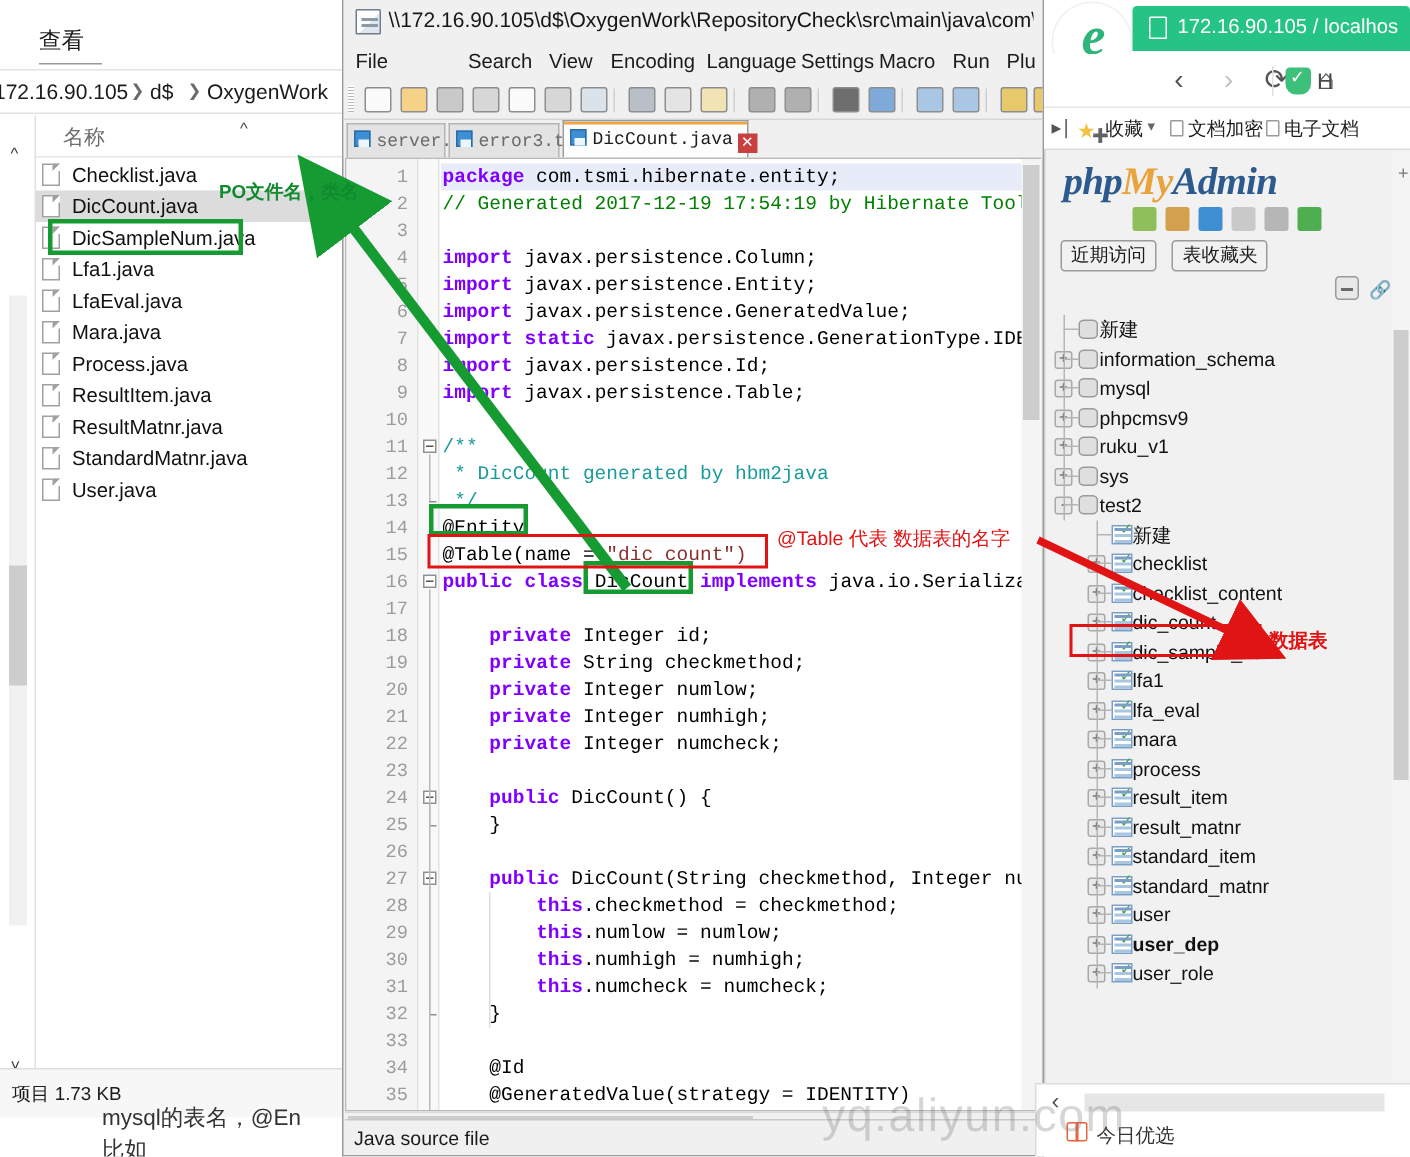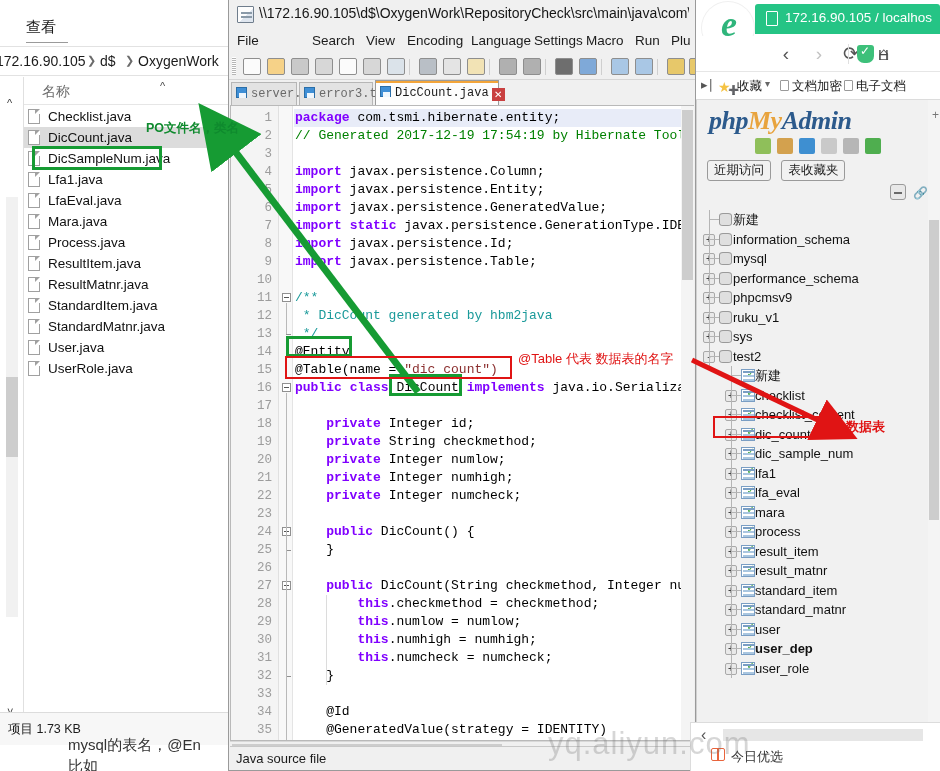--- a/index.html
+++ b/index.html
@@ -351,24 +351,22 @@
     <div id="exp-list">
         <div class="file-row"><span class="file-ico"></span><span>Checklist.java</span></div>
         <div class="file-row selected"><span class="file-ico"></span><span>DicCount.java</span></div>
         <div class="file-row"><span class="file-ico"></span><span>DicSampleNum.java</span></div>
         <div class="file-row"><span class="file-ico"></span><span>Lfa1.java</span></div>
         <div class="file-row"><span class="file-ico"></span><span>LfaEval.java</span></div>
         <div class="file-row"><span class="file-ico"></span><span>Mara.java</span></div>
         <div class="file-row"><span class="file-ico"></span><span>Process.java</span></div>
         <div class="file-row"><span class="file-ico"></span><span>ResultItem.java</span></div>
         <div class="file-row"><span class="file-ico"></span><span>ResultMatnr.java</span></div>
-        <div class="file-row"><span class="file-ico"></span><span>StandardItem.java</span></div>
         <div class="file-row"><span class="file-ico"></span><span>StandardMatnr.java</span></div>
         <div class="file-row"><span class="file-ico"></span><span>User.java</span></div>
-        <div class="file-row"><span class="file-ico"></span><span>UserRole.java</span></div>
       </div>
 
     <div id="exp-status">
       <span id="exp-status-text">项目  1.73 KB</span>
     </div>
   </div>
 
   <div id="hidden-note-1">mysql的表名，@En</div>
   <div id="hidden-note-2">比如</div>
 
@@ -580,21 +578,20 @@
         <span class="pma-pill">表收藏夹</span>
       </div>
 
       <div id="pma-collapse"></div>
       <span id="pma-link">🔗</span>
 
       <div id="pma-tree">
           <div class="tnode l1"><span class="tdb" style="left: 22px;"></span><span class="tline-v" style="left: 12px; top: 0px; height: 19.5px;"></span><span class="tline-h" style="left: 12px; top: 9px; width: 10px;"></span><span style="margin-left: 0px;">新建</span></div>
           <div class="tnode l1"><span class="tplus" style="left: 6px;">+</span><span class="tdb" style="left: 22px;"></span><span class="tline-v" style="left: 12px; top: 0px; height: 19.5px;"></span><span class="tline-h" style="left: 12px; top: 9px; width: 10px;"></span><span style="margin-left: 0px;">information_schema</span></div>
           <div class="tnode l1"><span class="tplus" style="left: 6px;">+</span><span class="tdb" style="left: 22px;"></span><span class="tline-v" style="left: 12px; top: 0px; height: 19.5px;"></span><span class="tline-h" style="left: 12px; top: 9px; width: 10px;"></span><span style="margin-left: 0px;">mysql</span></div>
-          <div class="tnode l1"><span class="tplus" style="left: 6px;">+</span><span class="tdb" style="left: 22px;"></span><span class="tline-v" style="left: 12px; top: 0px; height: 19.5px;"></span><span class="tline-h" style="left: 12px; top: 9px; width: 10px;"></span><span style="margin-left: 0px;">performance_schema</span></div>
           <div class="tnode l1"><span class="tplus" style="left: 6px;">+</span><span class="tdb" style="left: 22px;"></span><span class="tline-v" style="left: 12px; top: 0px; height: 19.5px;"></span><span class="tline-h" style="left: 12px; top: 9px; width: 10px;"></span><span style="margin-left: 0px;">phpcmsv9</span></div>
           <div class="tnode l1"><span class="tplus" style="left: 6px;">+</span><span class="tdb" style="left: 22px;"></span><span class="tline-v" style="left: 12px; top: 0px; height: 19.5px;"></span><span class="tline-h" style="left: 12px; top: 9px; width: 10px;"></span><span style="margin-left: 0px;">ruku_v1</span></div>
           <div class="tnode l1"><span class="tplus" style="left: 6px;">+</span><span class="tdb" style="left: 22px;"></span><span class="tline-v" style="left: 12px; top: 0px; height: 19.5px;"></span><span class="tline-h" style="left: 12px; top: 9px; width: 10px;"></span><span style="margin-left: 0px;">sys</span></div>
           <div class="tnode l1"><span class="tplus" style="left: 6px;">-</span><span class="tdb" style="left: 22px;"></span><span class="tline-v" style="left: 12px; top: 0px; height: 19.5px;"></span><span class="tline-h" style="left: 12px; top: 9px; width: 10px;"></span><span style="margin-left: 0px;">test2</span></div>
           <div class="tnode l2"><span class="ttbl" style="left: 44px;">
               <span class="ttbl-chk">✓</span>
             </span><span class="tline-v" style="left: 34px; top: 0px; height: 19.5px;"></span><span class="tline-h" style="left: 34px; top: 9px; width: 10px;"></span><span style="margin-left: 0px;">新建</span></div>
           <div class="tnode l2"><span class="tplus" style="left: 28px;">+</span><span class="ttbl" style="left: 44px;">
               <span class="ttbl-chk">✓</span>
             </span><span class="tline-v" style="left: 34px; top: 0px; height: 19.5px;"></span><span class="tline-h" style="left: 34px; top: 9px; width: 10px;"></span><span style="margin-left: 0px;">checklist</span></div>

